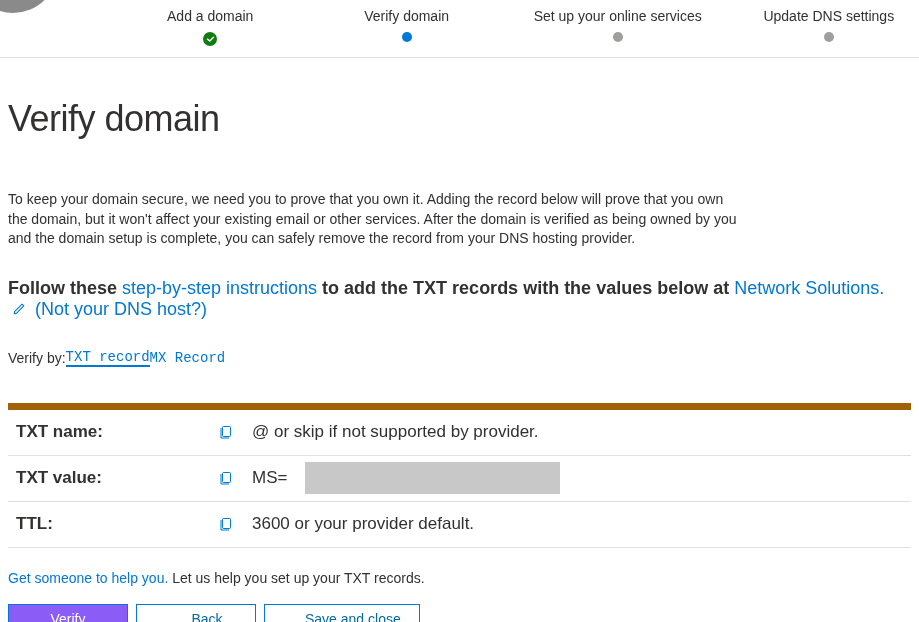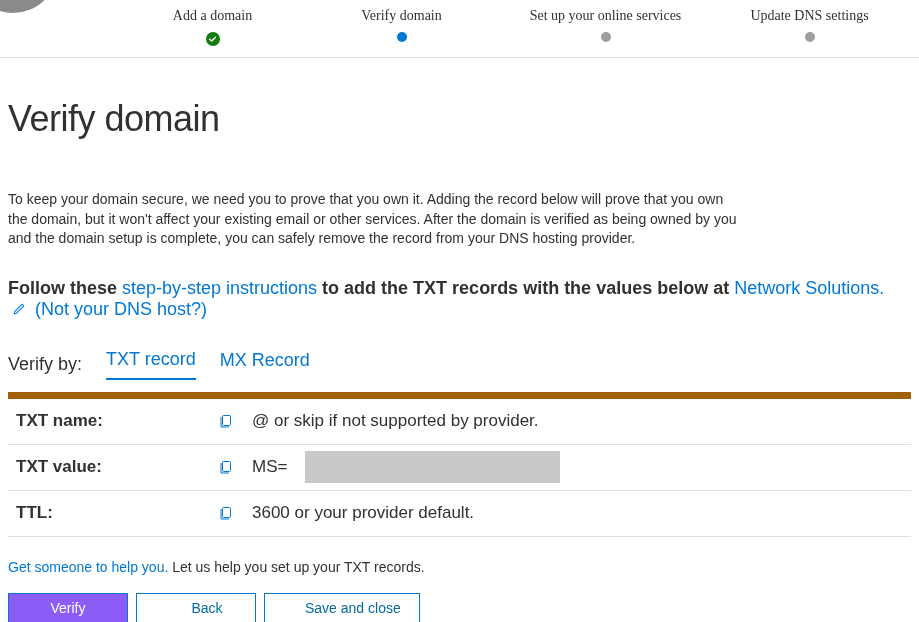--- a/index.html
+++ b/index.html
@@ -19,22 +19,21 @@
       position: absolute;
       top: -77px;
       left: -32px;
     }
     .stepper {
       display: flex;
       justify-content: flex-start;
       padding: 8px 0 0 120px;
       border-bottom: 1px solid #e1dfdd;
       height: 58px;
-      gap: 4px;
-      font-family: Liberation Serif, serif;
+      gap: 16px;
     }
     .step {
       display: flex;
       flex-direction: column;
       align-items: center;
       width: 185px;
       gap: 8px;
     }
     .step.wide { width: 215px; }
     .step-label {
@@ -77,30 +76,30 @@
     }
     .follow-line b { font-weight: 600; }
     .link { color: #0078d4; cursor: pointer; text-decoration: none; }
     .edit-icon {
       display: inline-block;
       vertical-align: middle;
       margin: 0 4px;
       color: #0078d4;
     }
     .verify-row {
-      font-size: 18px;
-      display: flex;
-      align-items: center;
-      gap: 24px;
-      margin-bottom: 12px;
+      font-size: 14px;
+      display: flex;
+      align-items: center;
+      margin-bottom: 36px;
     }
     .verify-row .tab {
       color: #0078d4;
       cursor: pointer;
-      padding-bottom: 8px;
+      padding-bottom: 0;
+      font-family: Liberation Mono, monospace;
     }
     .verify-row .tab.active {
       border-bottom: 2px solid #0078d4;
     }
     .record-table {
       border-top: 7px solid #a16207;
     }
     .record-row {
       display: flex;
       align-items: center;

